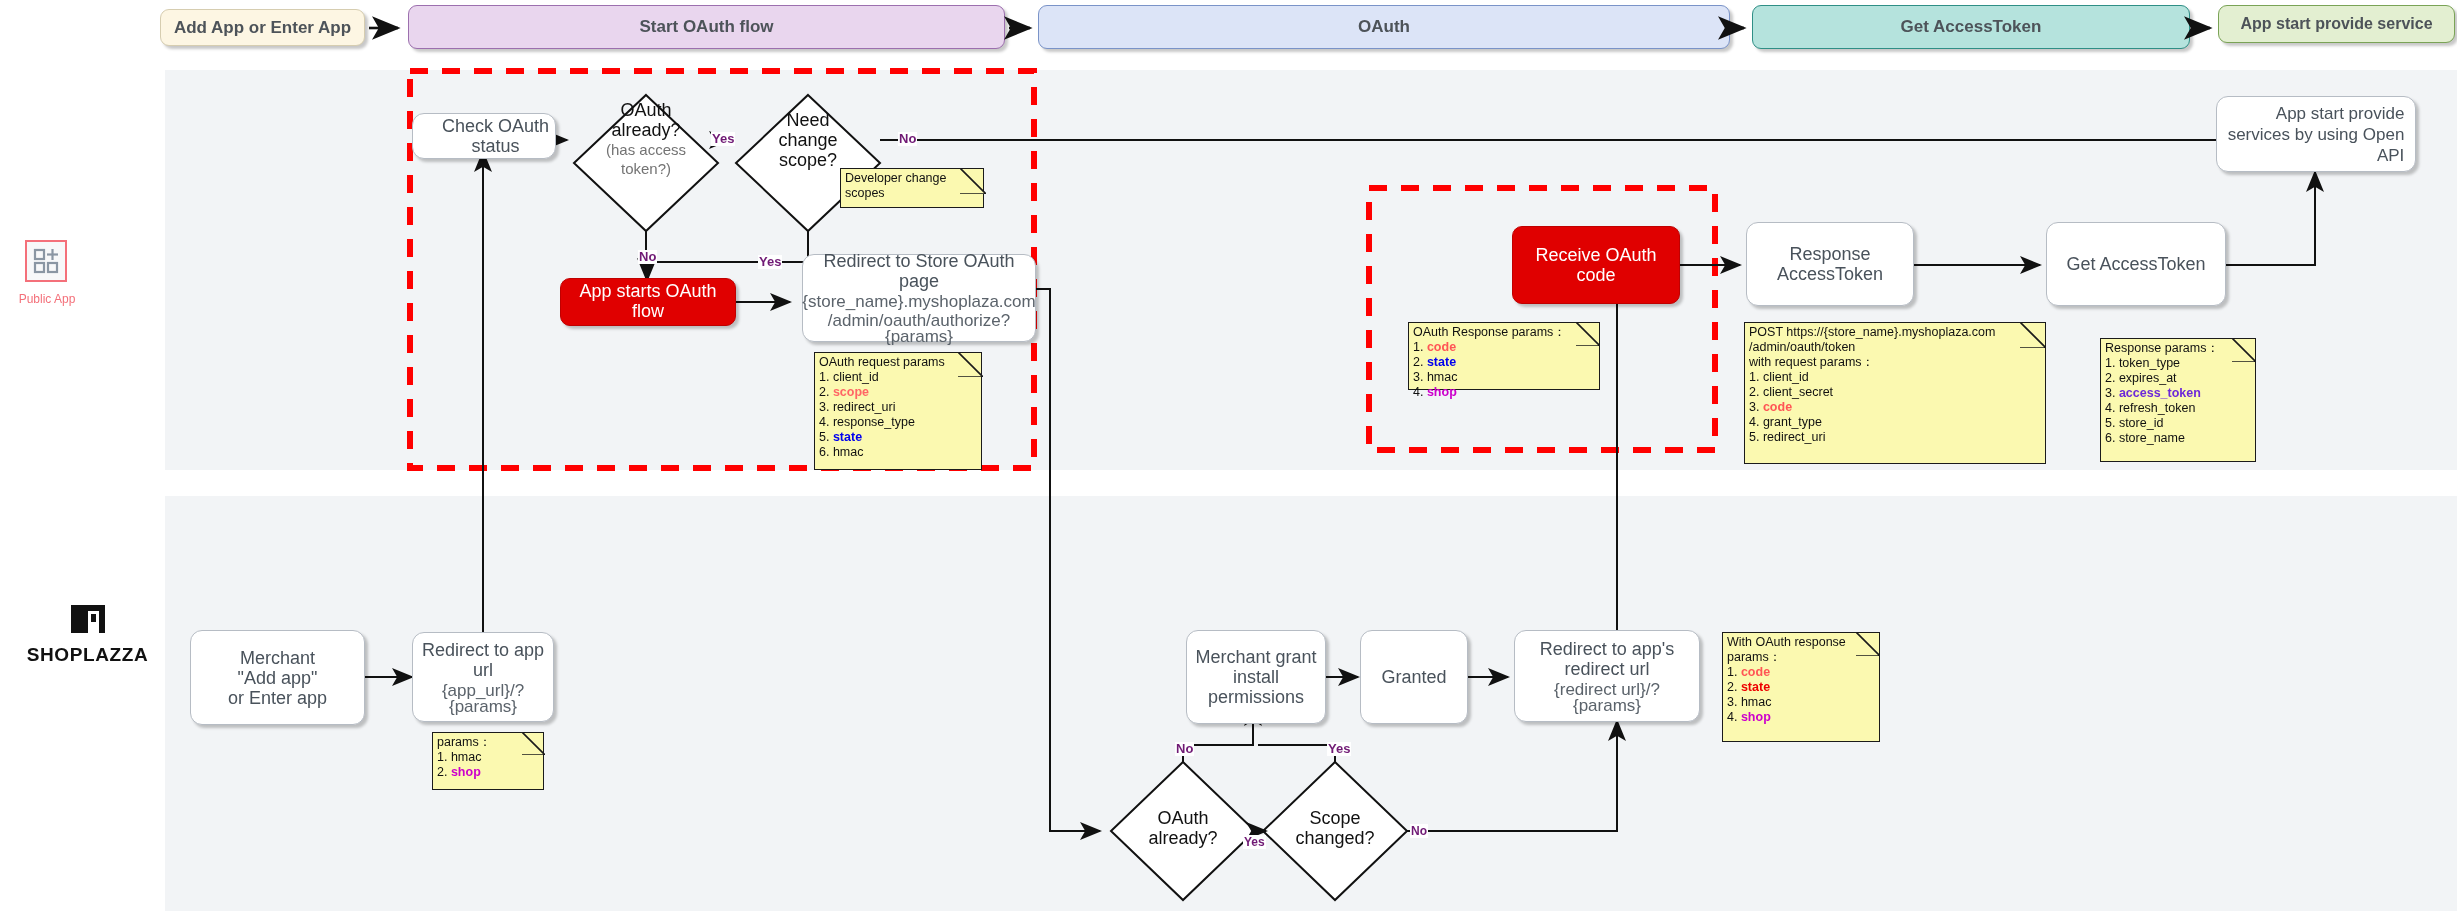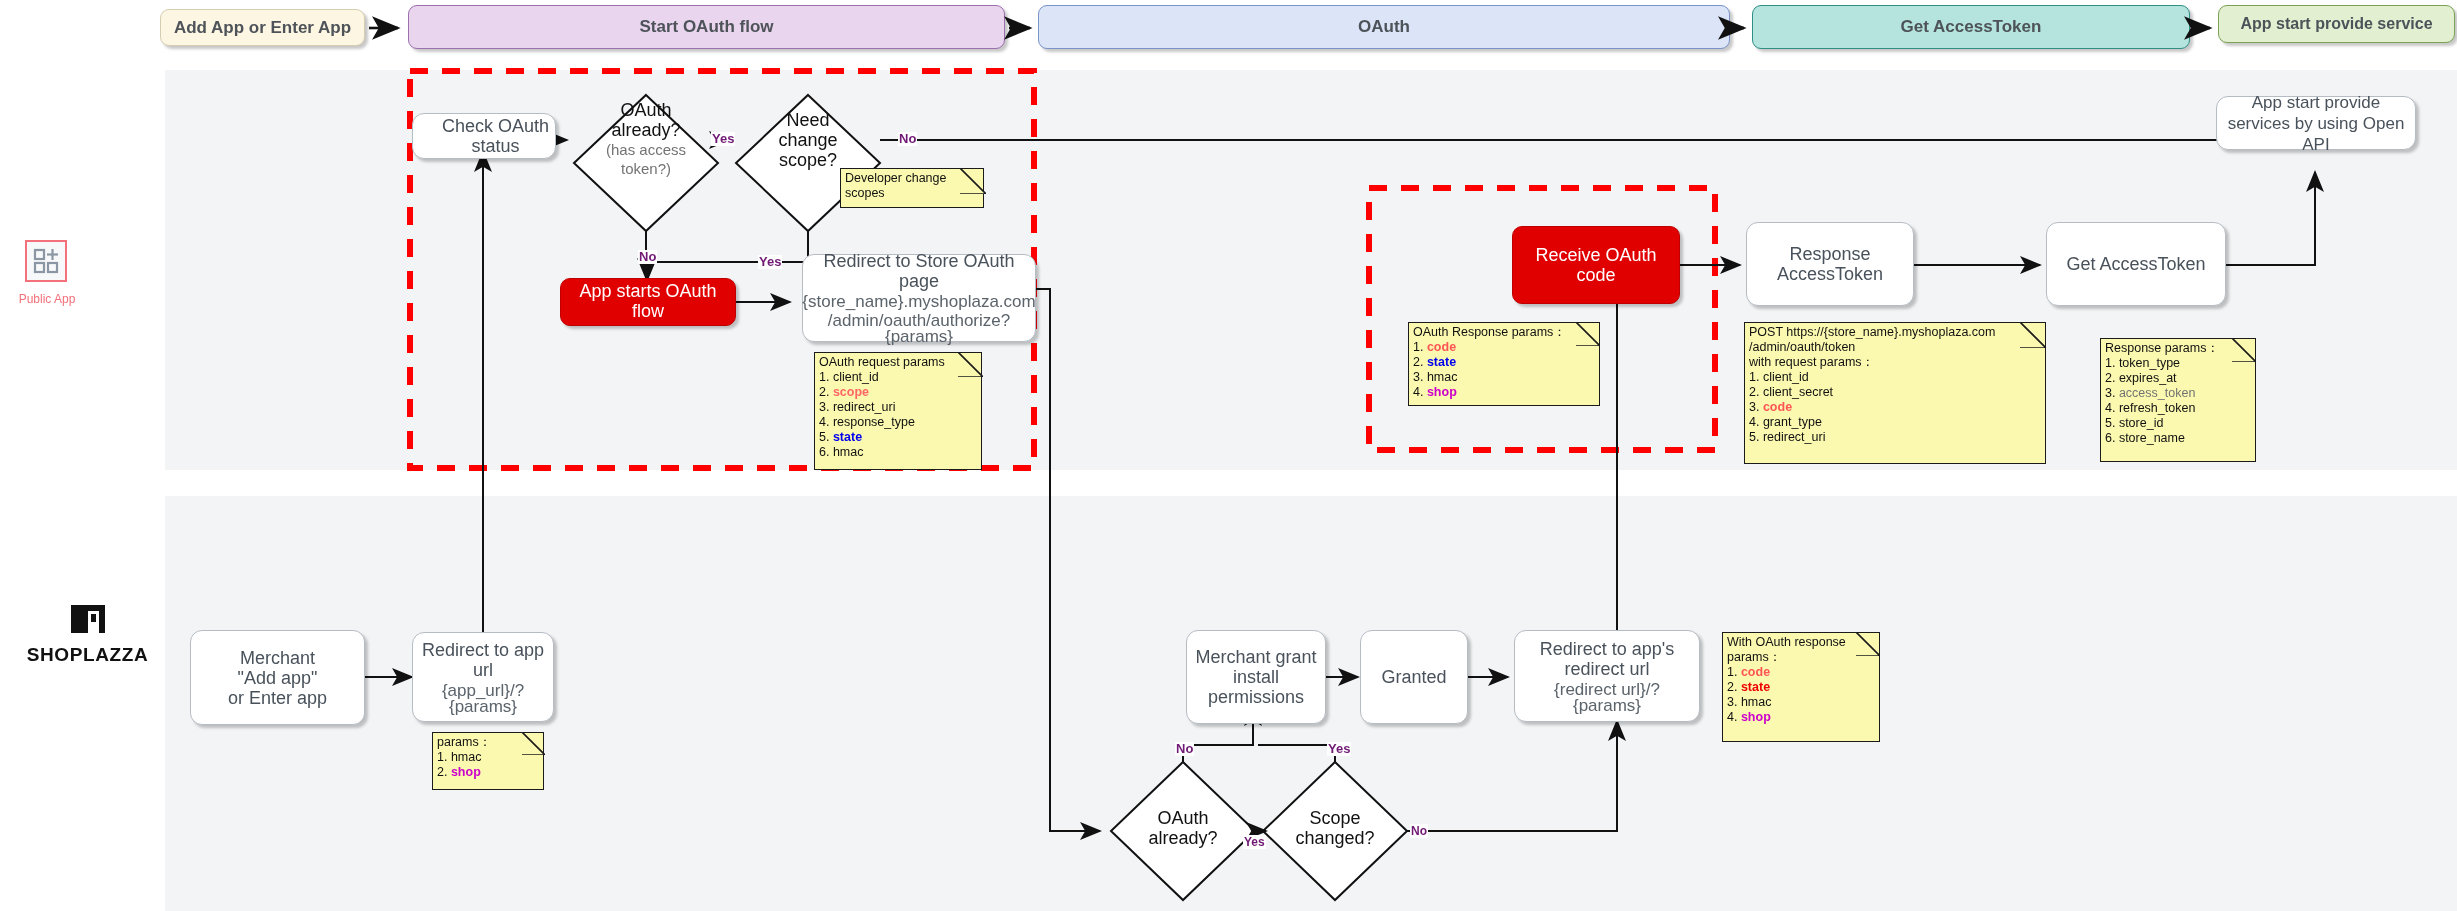--- a/index.html
+++ b/index.html
@@ -27,21 +27,21 @@
   .elabel{position:absolute;background:#ffffff;color:#701a75;font-size:13px;line-height:14px;
           padding:0 1px;font-weight:bold;}
   
   .note{position:absolute;background:#fbf9b0;border:1px solid #1b1b1b;box-sizing:border-box;
         font-size:12.5px;line-height:15px;color:#111;padding:2px 4px;}
   .note .c-code{color:#ff5555;font-weight:bold;}
   .note .c-state-b{color:#0000ee;font-weight:bold;}
   .note .c-state-r{color:#ee0000;font-weight:bold;}
   .note .c-shop{color:#cc00cc;font-weight:bold;}
   .note .c-scope{color:#ff6666;font-weight:bold;}
-  .note .c-at{color:#737373;font-weight:normal;}
+  .note .c-at{color:#6d28d9;font-weight:bold;}
   .fold{position:absolute;pointer-events:none;}
   
   .rail-pub{position:absolute;left:25px;top:240px;width:42px;height:42px;border:2px solid #f4707a;
             background:#f7f8f9;box-sizing:border-box;}
   .rail-pub-label{position:absolute;left:8px;top:292px;width:78px;text-align:center;
             color:#f4707a;font-size:12px;}
   .brand{position:absolute;left:0px;top:600px;width:175px;text-align:center;color:#111;}
   .brand .bname{font-size:19px;font-weight:bold;letter-spacing:.6px;}
 </style>
 </head>
@@ -216,21 +216,21 @@
     <div class="t">
       <span style="white-space:pre-line;">Response
 AccessToken</span>
     </div>
   </div>
 
   <div class="node" style="left:2046px;top:222px;width:180px;height:84px;">
     <div class="t">Get AccessToken</div>
   </div>
 
-  <div class="node" style="left:2216px;top:96px;width:200px;height:54px;">
+  <div class="node" style="left:2216px;top:96px;width:200px;height:76px;text-align:right;">
     <div class="t">
       <span style="white-space:pre-line;font-size:17px;">App start provide
 services by using Open
 API</span>
     </div>
   </div>
 
   <div class="node" style="left:190px;top:630px;width:175px;height:95px;">
     <div class="t">
       <span style="white-space:pre-line;">Merchant
@@ -293,21 +293,21 @@
   <div class="note" style="left:432px;top:732px;width:112px;height:58px;">
     <div>params：</div>
     <div>1. hmac</div>
     <div><span>2. </span><span class="c-shop">shop</span></div>
   </div>
   <svg class="fold" style="left:522px;top:732px;width:23px;height:23px;" viewBox="0 0 23 23">
     <path d="M0,0 L23,23 L0,23 Z" fill="#fbf9b0"></path>
     <path d="M0,0 L23,23 L0,23" fill="none" stroke="#1b1b1b" stroke-width="1.6"></path>
   </svg>
 
-  <div class="note" style="left:1408px;top:322px;width:192px;height:84px;">
+  <div class="note" style="left:1408px;top:322px;width:192px;height:68px;">
     <div>OAuth Response params：</div>
     <div><span>1. </span><span class="c-code">code</span></div>
     <div><span>2. </span><span class="c-state-b">state</span></div>
     <div>3. hmac</div>
     <div><span>4. </span><span class="c-shop">shop</span></div>
   </div>
   <svg class="fold" style="left:1576px;top:322px;width:24px;height:24px;" viewBox="0 0 24 24">
     <path d="M0,0 L24,24 L0,24 Z" fill="#fbf9b0"></path>
     <path d="M0,0 L24,24 L0,24" fill="none" stroke="#1b1b1b" stroke-width="1.6"></path>
   </svg>

